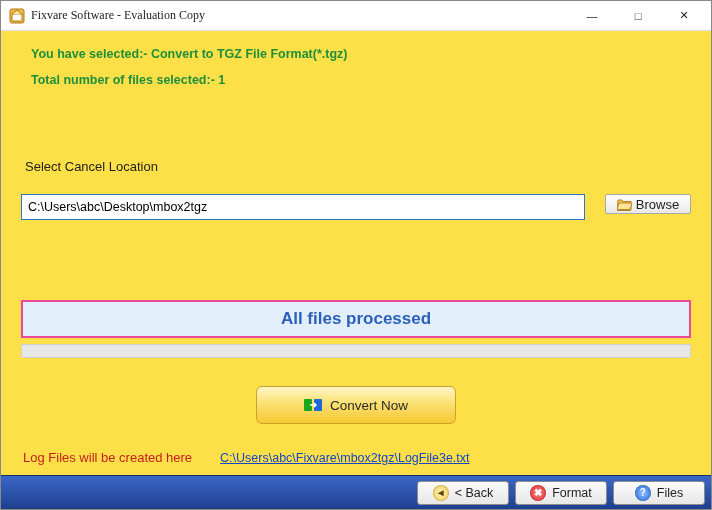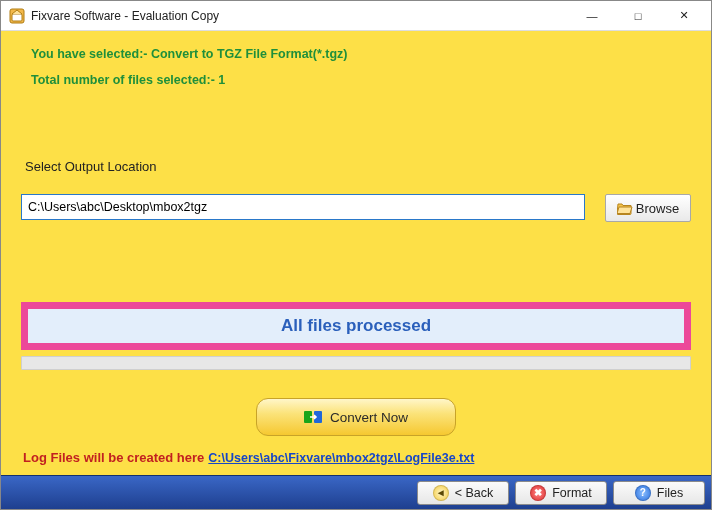--- a/index.html
+++ b/index.html
@@ -1,33 +1,33 @@
 <!DOCTYPE html>
 <html><head>
 <meta charset="utf-8">
 <style>
   * { box-sizing: border-box; margin: 0; padding: 0; }
   body { font-family: "Segoe UI", Tahoma, sans-serif; font-size: 13px; background: #f0f0f0; width: 712px; height: 510px; overflow: hidden; border: 1px solid #888; display: flex; flex-direction: column; }
   .titlebar { background: #fff; height: 30px; display: flex; align-items: center; padding: 0 4px 0 8px; border-bottom: 1px solid #ddd; }
   .titlebar .app-icon svg { width: 16px; height: 16px; display: block; }
-  .titlebar .title { margin-left: 6px; font-size: 12px; color: #222; }
+  .titlebar .title { margin-left: 6px; font-size: 12px; color: #222; font-family: Liberation Serif, serif; }
   .winbtns { margin-left: auto; display: flex; }
   .winbtns .wb { width: 46px; height: 28px; display: flex; align-items: center; justify-content: center; color: #222; font-family: "Segoe UI Symbol", sans-serif; font-size: 11px; cursor: pointer; }
   .content { flex: 1; background: #fde047; padding: 14px 20px 4px 20px; display: flex; flex-direction: column; position: relative; }
   .green-text { color: #1f8f3b; font-weight: bold; font-size: 12.5px; padding: 2px 10px; }
   .green-text + .green-text { margin-top: 8px; }
   .section-label { margin-top: 70px; font-size: 13px; color: #222; padding-left: 4px; }
   .path-row { display: flex; align-items: stretch; margin-top: 20px; }
   .path-input { flex: 1; border: 1px solid #2a78c9; padding: 4px 6px; font-size: 12.5px; font-family: Tahoma, sans-serif; height: 26px; outline: none; }
-  .browse-btn { margin-left: 20px; width: 86px; height: 28px; background: linear-gradient(#fff, #e9e9e9); border: 1px solid #a8a8a8; border-radius: 2px; display: flex; align-items: center; justify-content: center; gap: 3px; cursor: pointer; font-size: 13px; color: #222; }
-  .status-banner { margin-top: 80px; background: #e3eefb; border: 7px solid #ec4899; padding: 7px; text-align: center; color: #2a5fbb; font-size: 17px; font-weight: 600; }
+  .browse-btn { margin-left: 20px; width: 86px; height: 20px; background: linear-gradient(#fff, #e9e9e9); border: 1px solid #a8a8a8; border-radius: 2px; display: flex; align-items: center; justify-content: center; gap: 3px; cursor: pointer; font-size: 13px; color: #222; }
+  .status-banner { margin-top: 80px; background: #e3eefb; border: 2px solid #ec4899; padding: 7px; text-align: center; color: #2a5fbb; font-size: 17px; font-weight: 600; }
   .progress-track { margin-top: 6px; height: 14px; background: #e7e7e7; border: 1px solid #cfcfcf; border-radius: 1px; }
   .convert-row { margin-top: 28px; display: flex; justify-content: center; }
-  .convert-btn { width: 200px; height: 38px; background: linear-gradient(#fff6c9 0%, #fbe37a 40%, #f6c830 100%); border: 1px solid #c8a328; border-radius: 12px; display: flex; align-items: center; justify-content: center; gap: 8px; font-size: 13.5px; color: #2a2a2a; font-weight: 500; cursor: pointer; }
-  .log-row { margin-top: auto; padding: 6px 2px 6px 2px; display: flex; align-items: center; gap: 4px; font-size: 13px; font-weight: bold; }
+  .convert-btn { width: 200px; height: 38px; background: linear-gradient(#fff6c9 0%, #fbe37a 40%, #f6c830 100%); border: 1px solid #c8a328; border-radius: 6px; display: flex; align-items: center; justify-content: center; gap: 8px; font-size: 13.5px; color: #2a2a2a; font-weight: 500; cursor: pointer; }
+  .log-row { margin-top: auto; padding: 6px 2px 6px 2px; display: flex; align-items: center; gap: 28px; font-size: 13px; }
   .log-label { color: #c22020; }
   .log-link { color: #1646c7; text-decoration: underline; cursor: pointer; font-size: 12.5px; }
   .footer { height: 34px; background: linear-gradient(#3a67c6, #1e3f8f); display: flex; align-items: center; justify-content: flex-end; padding: 0 6px; gap: 6px; border-top: 1px solid #12306f; }
   .fbtn { height: 24px; min-width: 92px; background: linear-gradient(#fbfbfb, #e7e7e7); border: 1px solid #8b8b8b; border-radius: 3px; display: flex; align-items: center; justify-content: center; gap: 6px; font-size: 12.5px; color: #222; cursor: pointer; padding: 0 10px; }
   .circ-icon { width: 16px; height: 16px; border-radius: 50%; display: inline-flex; align-items: center; justify-content: center; font-size: 10px; font-weight: bold; color: #fff; box-shadow: 0 0 0 1px rgba(0,0,0,.15) inset; }
   .ci-back { background: radial-gradient(#fff6c9,#f3c633); color: #5a4705; }
   .ci-cancel { background: radial-gradient(#ff8b8b,#d92020); }
   .ci-help { background: radial-gradient(#8bbfff,#2067d9); }
   svg { display: block; }
 </style>
@@ -47,21 +47,21 @@
     <div class="wb">—</div>
     <div class="wb">□</div>
     <div class="wb close">✕</div>
   </div>
 </div>
 
 <div class="content">
   <div class="green-text">You have selected:- Convert to TGZ File Format(*.tgz)</div>
   <div class="green-text">Total number of files selected:- 1</div>
 
-  <div class="section-label">Select Output Location</div>
+  <div class="section-label">Select Cancel Location</div>
   <div class="path-row">
     <input class="path-input" type="text" value="C:\Users\abc\Desktop\mbox2tgz" style="">
     <button class="browse-btn">
       <span>
         <svg width="16" height="14" viewBox="0 0 16 14">
             <path d="M1 3 h4 l1 1.5 h8 v8 a1 1 0 0 1 -1 1 h-12 a1 1 0 0 1 -1 -1 z" fill="#f5c44b" stroke="#b78520"></path>
             <path d="M2 6 h13 l-2 6.5 h-13 z" fill="#ffe39a" stroke="#b78520"></path>
           </svg>
       </span>
       <span>Browse</span>

